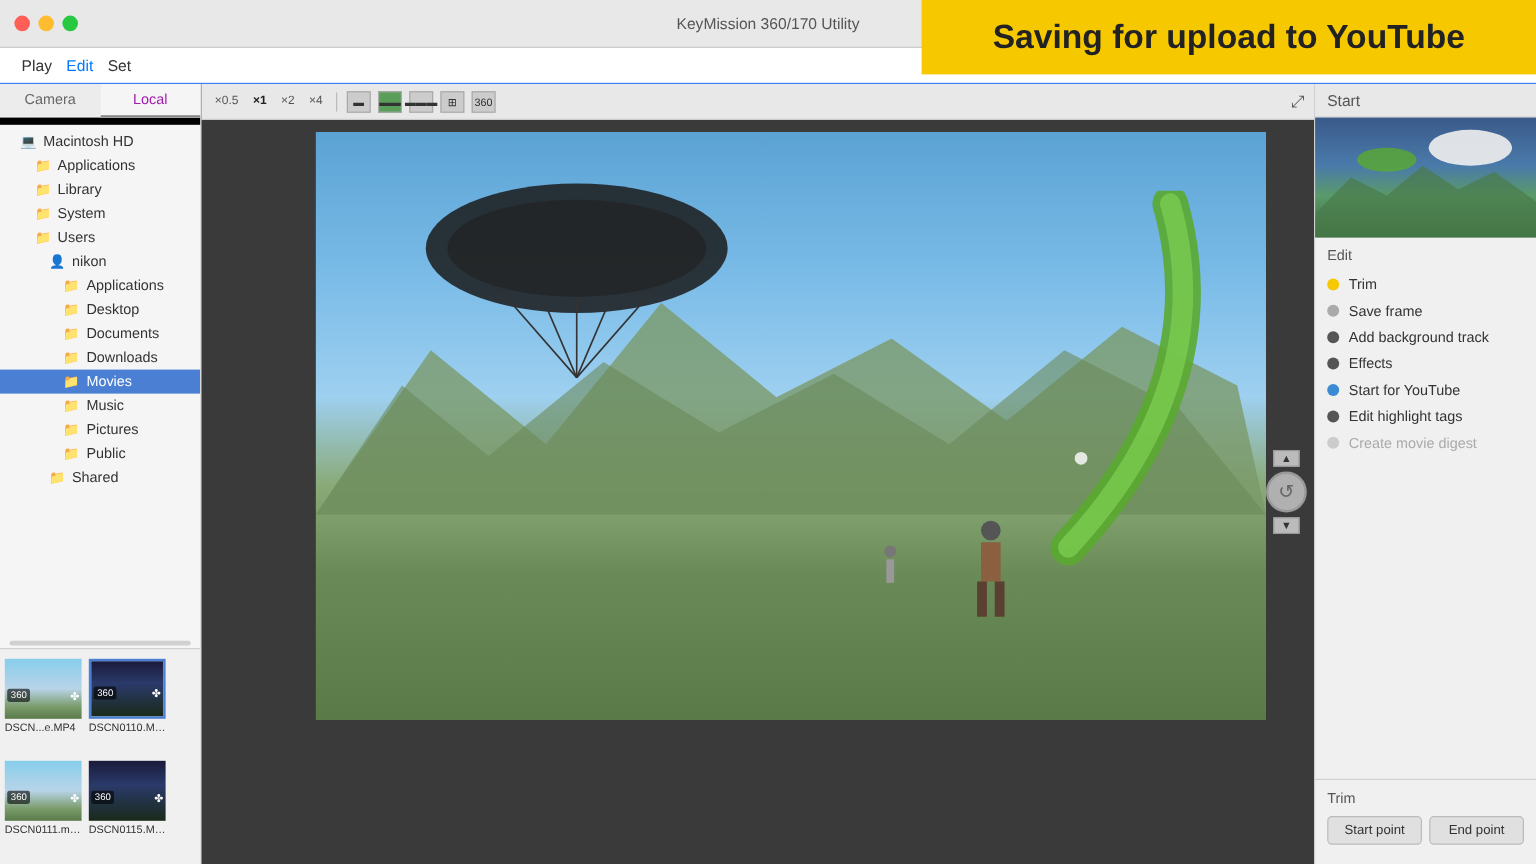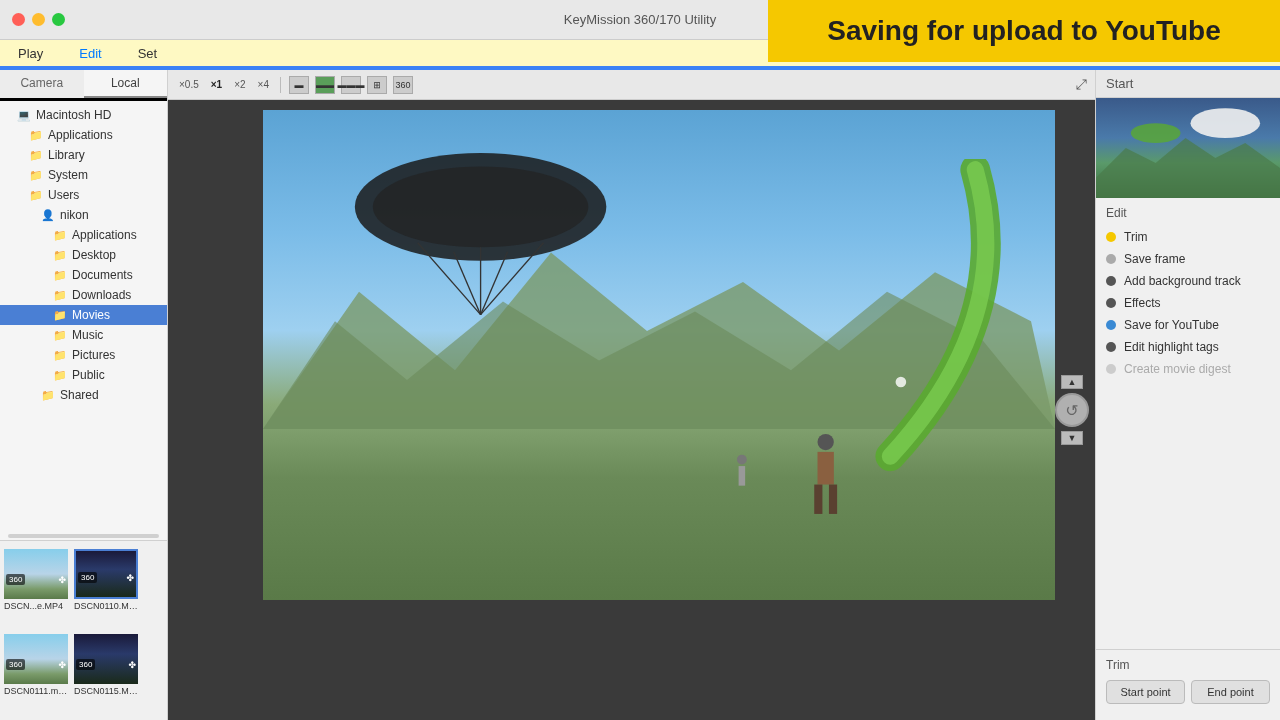--- a/index.html
+++ b/index.html
@@ -39,26 +39,25 @@
     .wc-min { background: #febc2e; }
     .wc-max { background: #28c840; }
     .title-text {
       font-size: 13px;
       color: #555;
     }
 
     
     #menu-bar {
       height: 30px;
-      background: #fef9c3;
+      background: #ffffff;
       display: flex;
       align-items: center;
       padding: 0 12px;
-      gap: 24px;
-      border-bottom: 4px solid #3b82f6;
+      border-bottom: 1px solid #3b82f6;
     }
     .menu-item {
       font-size: 13px;
       color: #333;
       cursor: pointer;
       padding: 2px 6px;
     }
     .menu-item.active {
       color: #007aff;
     }
@@ -94,34 +93,34 @@
       background: #f5f5f5;
       border-right: 1px solid #d0d0d0;
       display: flex;
       flex-direction: column;
       overflow: hidden;
     }
 
     
     #source-tabs {
       display: flex;
-      border-bottom: 3px solid #000000;
+      border-bottom: 6px solid #000000;
       background: #ececec;
     }
     .source-tab {
       flex: 1;
       text-align: center;
       padding: 6px 0;
       font-size: 12px;
       color: #666;
       cursor: pointer;
       border-bottom: 2px solid transparent;
     }
     .source-tab.active {
-      color: #404040;
+      color: #a21caf;
       border-bottom: 2px solid #888;
       background: #f5f5f5;
     }
 
     
     #file-tree {
       flex: 1;
       overflow-y: auto;
       padding: 4px 0;
     }
@@ -588,21 +587,21 @@
       <div class="edit-item">
         <div class="edit-dot dot-dark"></div>
         <span>Add background track</span>
       </div>
       <div class="edit-item">
         <div class="edit-dot dot-dark"></div>
         <span>Effects</span>
       </div>
       <div class="edit-item">
         <div class="edit-dot dot-blue"></div>
-        <span>Save for YouTube</span>
+        <span>Start for YouTube</span>
       </div>
       <div class="edit-item">
         <div class="edit-dot dot-dark"></div>
         <span>Edit highlight tags</span>
       </div>
       <div class="edit-item" style="color:#aaa;">
         <div class="edit-dot dot-lightgray"></div>
         <span>Create movie digest</span>
       </div>
     </div>

